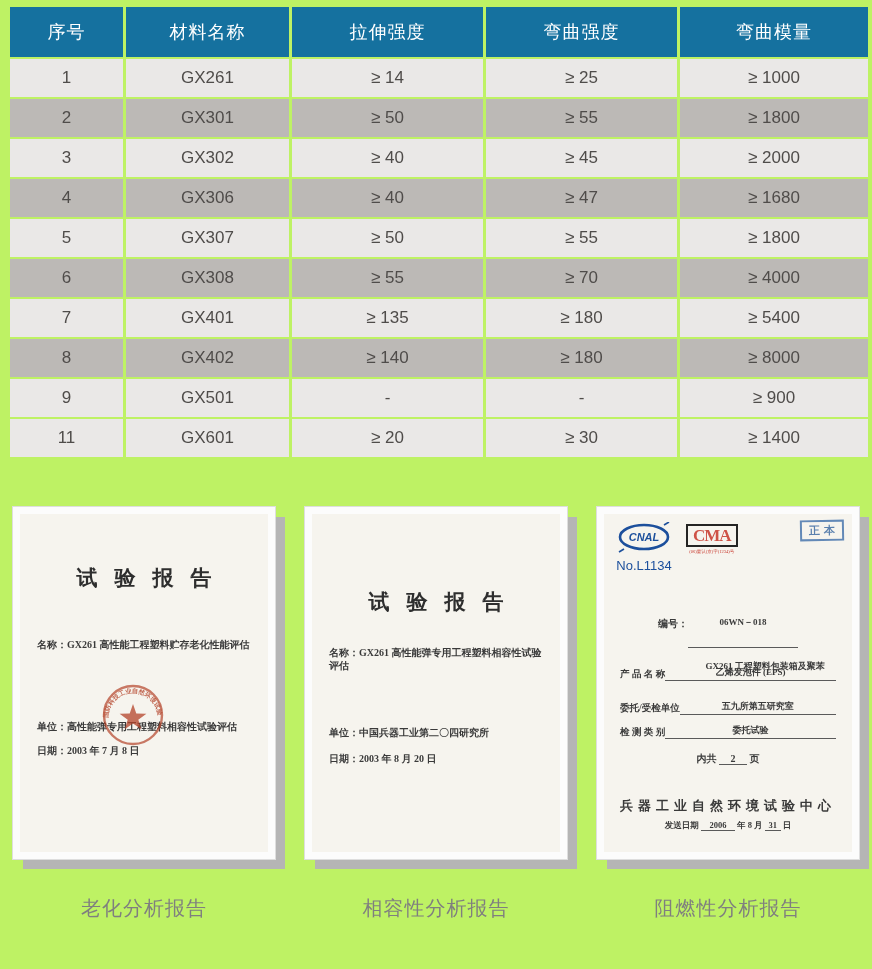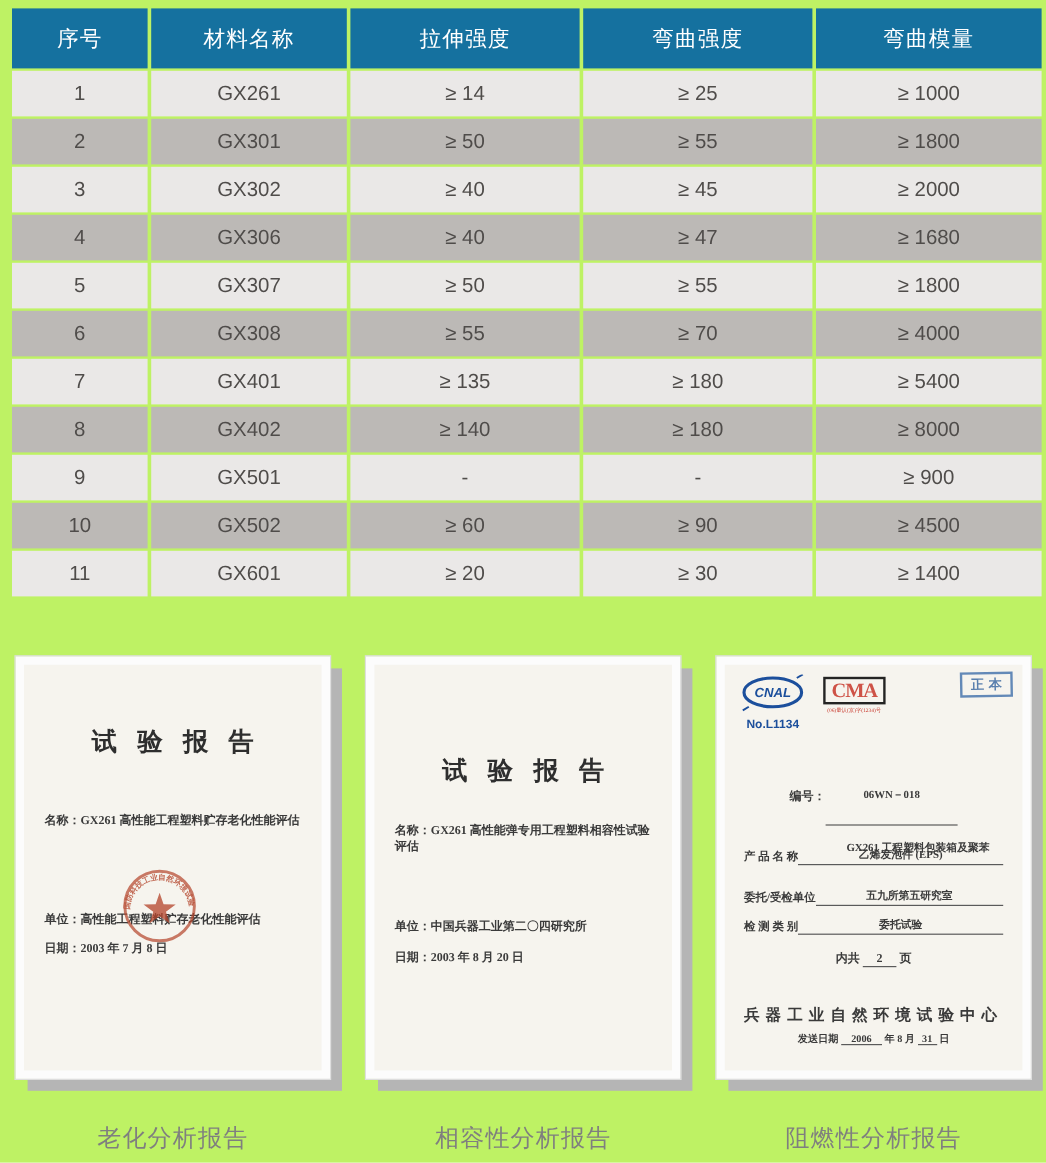--- a/index.html
+++ b/index.html
@@ -34,21 +34,21 @@
   }
   .doc-line {
     position:absolute; left:17px; right:10px; font-size:10px; font-weight:bold; line-height:13px;
   }
   .caption { margin-top:36px; font-size:20px; color:#7f7f7f; letter-spacing:1px;
              font-family:"Liberation Sans", sans-serif; }
 
   
   .logo-row { position:absolute; top:6px; left:10px; right:8px; height:46px; }
   .cnal { position:absolute; left:2px; top:2px; text-align:center; }
-  .cnal-no { font-size:10px; font-weight:bold; color:#1c4f9c; font-family:"Liberation Sans",sans-serif; }
+  .cnal-no { font-size:13px; font-weight:normal; color:#1c4f9c; font-family:"Liberation Sans",sans-serif; }
   .cma { position:absolute; left:72px; top:6px; text-align:center; }
   .cma-mark { font-size:17px; font-weight:bold; color:#c8372b; letter-spacing:-1px;
               border:2px solid #000000; border-radius:0; padding:0 5px; opacity:.85;text-align:center; }
   .cma-sub { font-size:4.5px; color:#c8372b; margin-top:3px; white-space:nowrap; }
   .copy-stamp {
     position:absolute; right:0; top:0; border:2px solid #4a77ae; color:#3f6ca3;
     font-size:11px; font-weight:bold; letter-spacing:4px; padding:1px 3px 1px 7px;
     transform:rotate(-1deg); opacity:.85;
   }
   .serial-row { position:absolute; top:103px; left:0; width:100%; text-align:center; font-size:10px; font-weight:bold; }
@@ -149,45 +149,38 @@
             <td>≥ 180</td>
             <td>≥ 8000</td>
           </tr>
           <tr class="light">
             <td>9</td>
             <td>GX501</td>
             <td>-</td>
             <td>-</td>
             <td>≥ 900</td>
           </tr>
-          <tr class="dark">
-            <td>10</td>
-            <td>GX502</td>
-            <td>≥ 60</td>
-            <td>≥ 90</td>
-            <td>≥ 4500</td>
-          </tr>
           <tr class="light">
             <td>11</td>
             <td>GX601</td>
             <td>≥ 20</td>
             <td>≥ 30</td>
             <td>≥ 1400</td>
           </tr>
         </tbody>
     </table>
   </div>
 
   <div class="docs">
 
     <div class="doc-col">
       <div class="paper">
         <div class="doc-title" style="top:50px">试验报告</div>
         <div class="doc-line" style="top:124px">名称：GX261 高性能工程塑料贮存老化性能评估</div>
-        <div class="doc-line" style="top:206px">单位：高性能工程塑料贮存老化性能评估</div>
+        <div class="doc-line" style="top:206px">单位：高性能弹专用工程塑料相容性试验评估</div>
         <div class="doc-line" style="top:230px">日期：2003 年 7 月 8 日</div>
         <svg class="seal" width="66" height="66" viewBox="0 0 66 66">
           <circle cx="33" cy="33" r="29" fill="none" stroke="#b5472e" stroke-width="2.4" opacity="0.8"></circle>
           <defs>
               <path id="sealArc" d="M 8 36 A 25 25 0 1 1 58 36" fill="none"></path>
             </defs>
           <text font-size="6.3" fill="#b5472e" opacity="0.9" font-weight="bold">
             <textPath href="#sealArc">国防科技工业自然环境试验研究中心</textPath>
           </text>
           <path d="M33 22 L36.3 31.5 L46.4 31.7 L38.3 37.7 L41.3 47.3 L33 41.5 L24.7 47.3 L27.7 37.7 L19.6 31.7 L29.7 31.5 Z" fill="#b5472e" opacity="0.85"></path>

